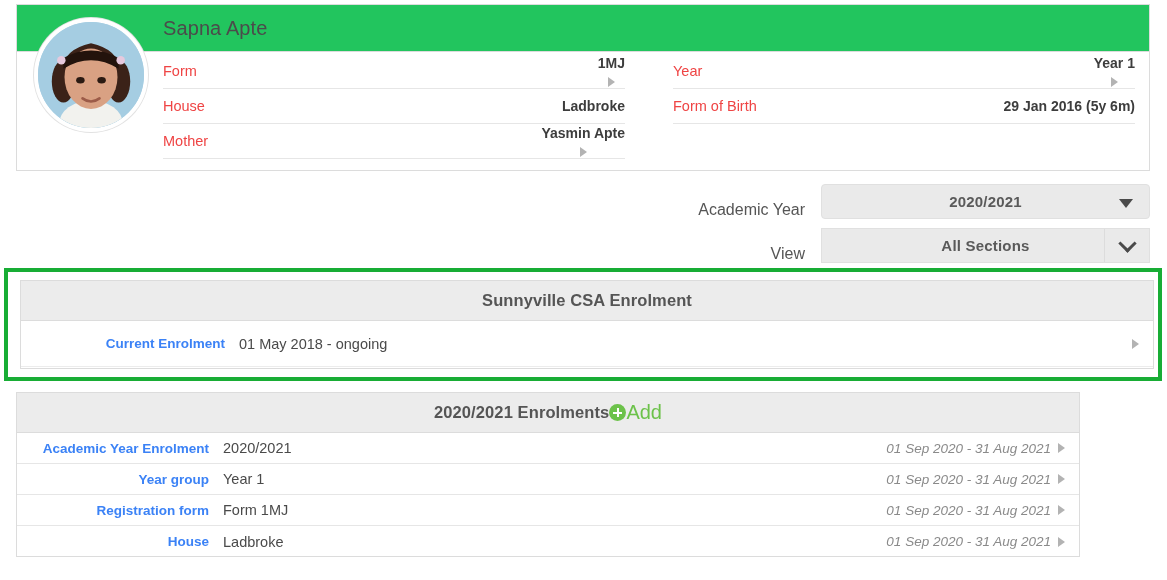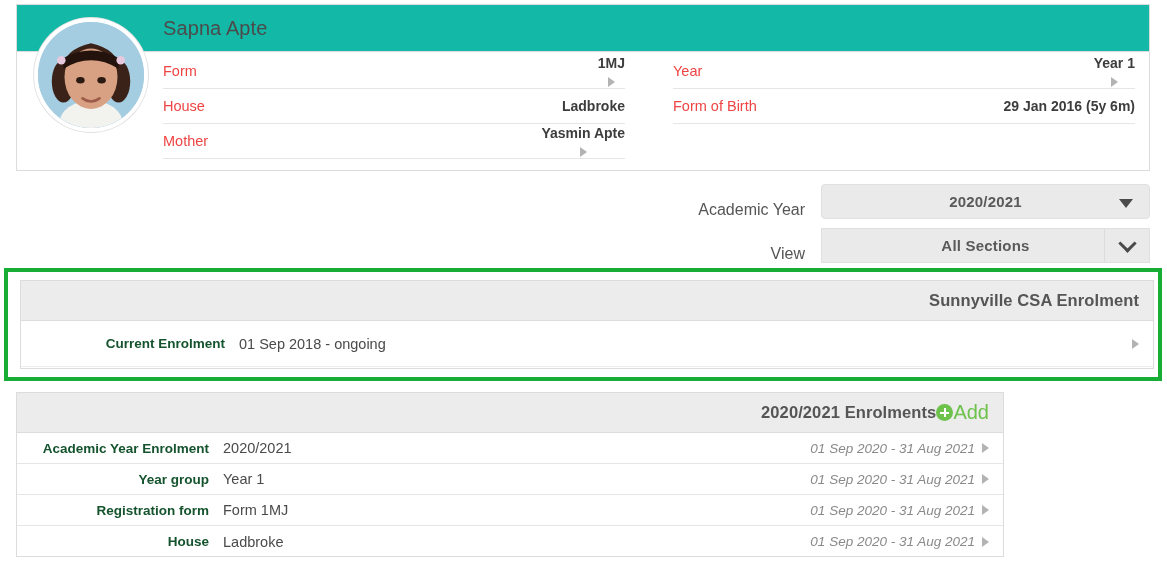--- a/index.html
+++ b/index.html
@@ -11,21 +11,21 @@
   }
   .page { position: relative; width: 1167px; height: 580px; overflow: hidden; }
 
   
   .profile-card {
     position: absolute; left: 16px; top: 4px; width: 1134px; height: 167px;
     background: #ffffff;
     border: 1px solid #dcdcdc;
   }
   .profile-titlebar {
-    height: 47px; background: #14b8a6;
+    height: 47px; background: #22c55e;
     border-bottom: 1px solid #dcdcdc;
     display: flex; align-items: center; text-align: right;
   }
   .profile-name {
     margin-left: 146px; font-size: 20px; color: #4b4b4b; font-weight: 400;
     letter-spacing: .1px;
   }
   .avatar {
     position: absolute; left: 17px; top: 13px;
     width: 114px; height: 114px; border-radius: 50%;
@@ -96,25 +96,25 @@
     background: #ffffff;
   }
   .section {
     background: #ffffff; border: 1px solid #dcdcdc;
   }
   .section.sunnyville {
     position: absolute; left: 12px; top: 8px; width: 1134px; height: 89px;
     border: 1px solid #dcdcdc;
   }
   .section.enrolments {
-    position: absolute; left: 16px; top: 392px; width: 988px; height: 165px;
+    position: absolute; left: 16px; top: 392px; width: 1064px; height: 165px;
   }
   .sec-head {
     height: 40px; background: #ececec; border-bottom: 1px solid #dcdcdc;
-    display: flex; align-items: center; justify-content: flex-end;
+    display: flex; align-items: center; justify-content: center;
     padding: 0 14px 0 0;
   }
   .sec-title {
     font-size: 16.5px; font-weight: bold; color: #555555; padding-left: 14px;
     letter-spacing: .1px;
   }
   .add-btn {
     display: flex; align-items: center; 
     color: #6cc24a; font-size: 20px; cursor: pointer;
   }
@@ -128,21 +128,21 @@
   .add-circle::before { left: 4px; right: 4px; top: 7.5px; height: 2.5px; }
   .add-circle::after { top: 4px; bottom: 4px; left: 7.5px; width: 2.5px; }
 
   .drow {
     display: flex; align-items: center; height: 31px;
     border-bottom: 1px solid #e6e6e6; padding-right: 14px;
   }
   .drow:last-child { border-bottom: none; }
   .dlabel {
     width: 206px; text-align: right; font-size: 13.5px;
-    font-weight: bold; color: #14532d; padding-right: 14px; flex: none;
+    font-weight: bold; color: #3b82f6; padding-right: 14px; flex: none;
   }
   .dvalue { font-size: 14.5px; color: #4a4a4a; flex: 1; }
   .dmeta {
     font-size: 13.5px; color: #8a8a8a; font-style: italic;
     display: flex; align-items: center; gap: 7px; white-space: nowrap;
   }
   .sunnyville .drow { height: 46px; border-bottom: 1px solid #ececec; }
   .sunnyville .dlabel { width: 218px; }
 </style>
 </head>
@@ -233,21 +233,21 @@
     </div>
   </div>
 
   <div class="highlight">
     <div class="section sunnyville">
       <div class="sec-head">
         <div class="sec-title">Sunnyville CSA Enrolment</div>
       </div>
       <div class="drow">
         <div class="dlabel">Current Enrolment</div>
-        <div class="dvalue">01 Sep 2018 - ongoing</div>
+        <div class="dvalue">01 May 2018 - ongoing</div>
         <div class="dmeta">
           <span></span>
           <span class="tri"></span>
         </div>
       </div>
     </div>
   </div>
 
   <div class="section enrolments">
     <div class="sec-head">

